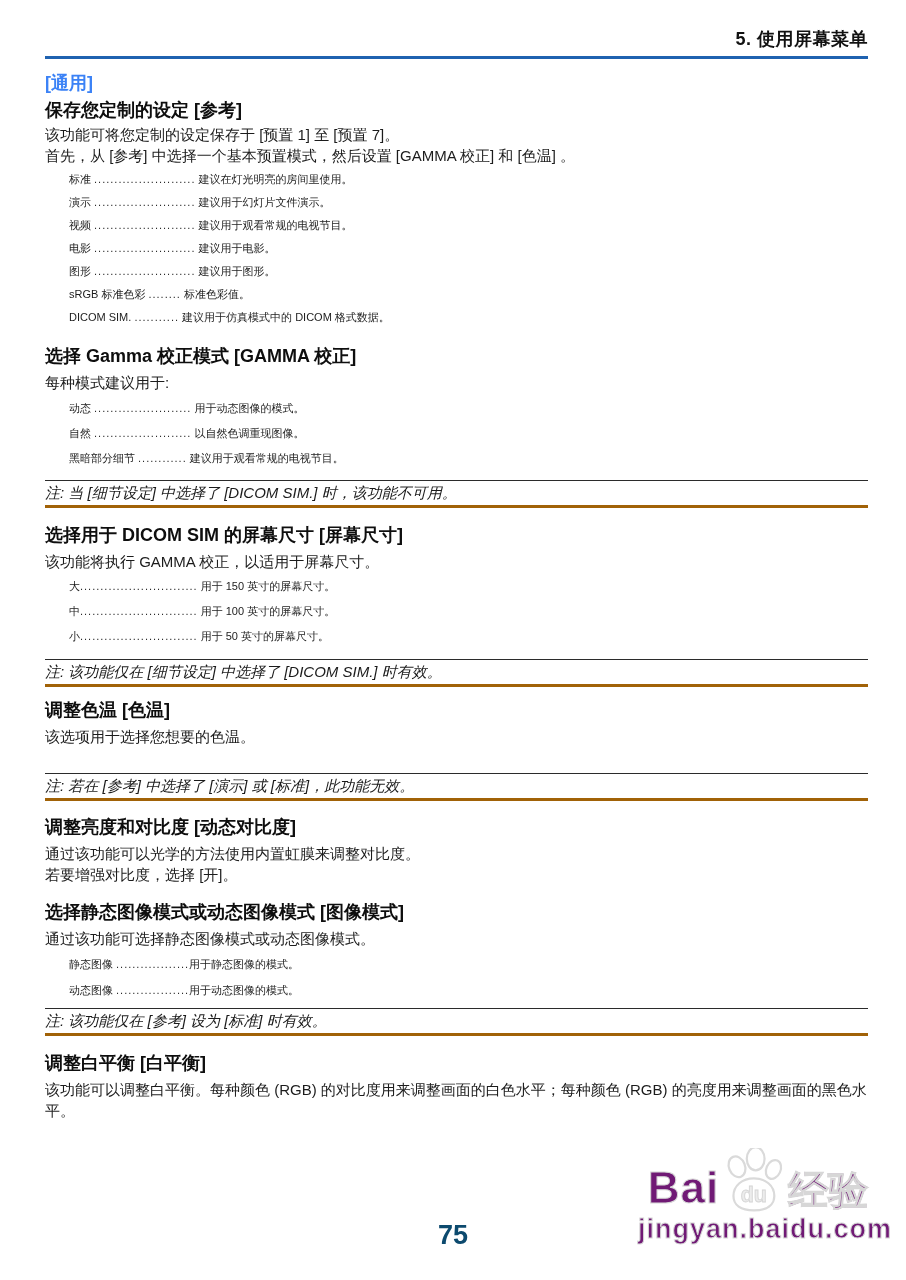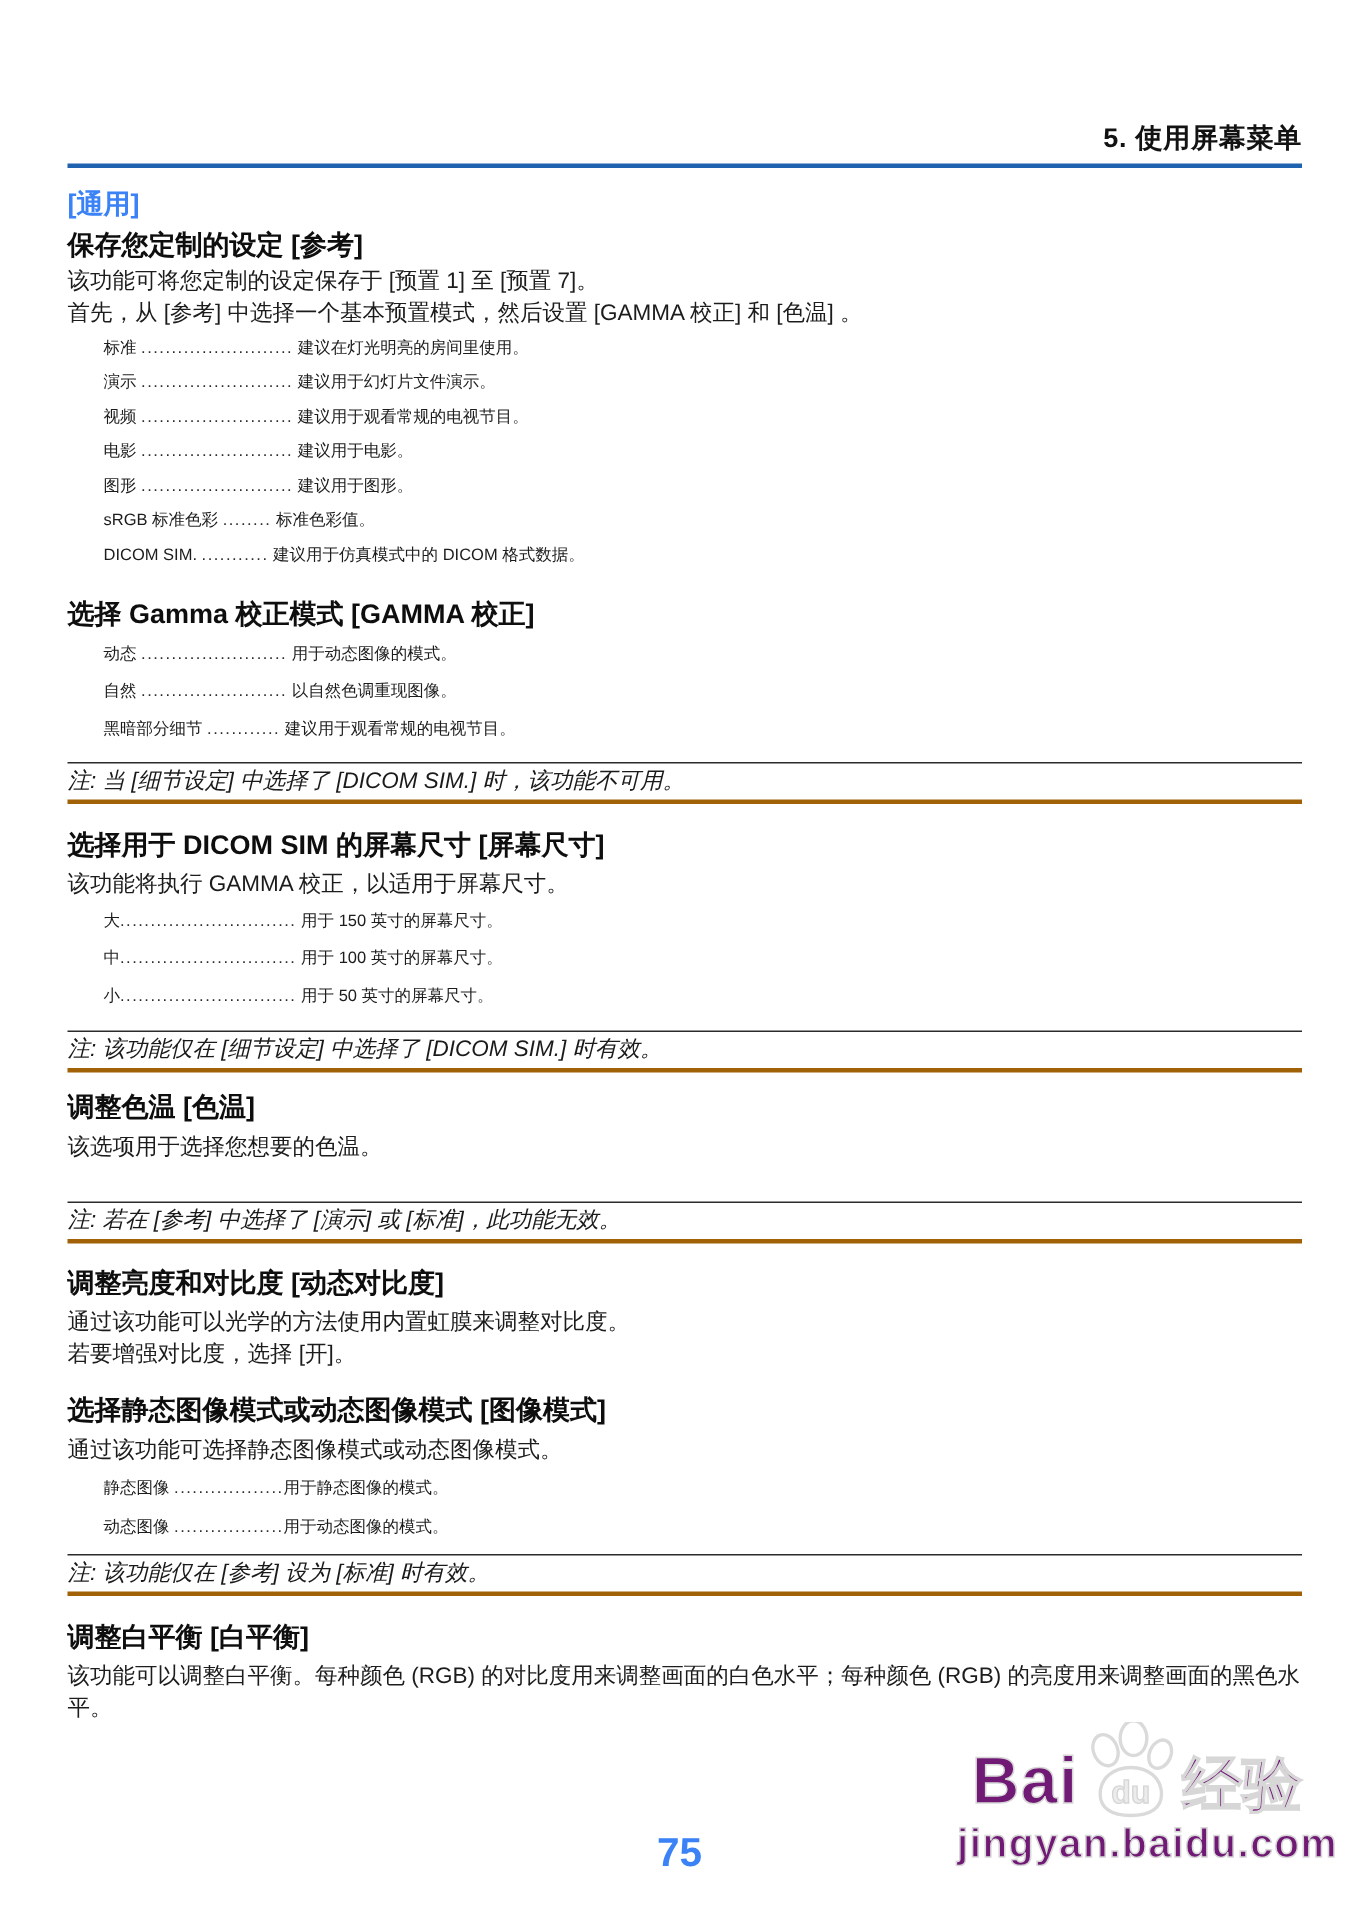--- a/index.html
+++ b/index.html
@@ -6,21 +6,21 @@
   html,body { width:906px; height:1280px; background:#ffffff; }
   body {
     font-family:"Liberation Sans","DejaVu Sans",sans-serif;
     color:#1c1c1c;
     position:relative;
     overflow:hidden;
   }
   .page {
     position:relative;
     width:906px; height:1280px;
-    padding:81px 38px 0 45px;
+    padding:28px 38px 0 45px;
   }
   .chapter {
     text-align:right;
     font-size:18px; font-weight:bold;
     line-height:23px;
     color:#121212;
     letter-spacing:.5px;
   }
   .header-rule { margin-top:5px; height:3px; background:#1f62b0; }
 
@@ -48,21 +48,21 @@
     font-style:italic;
     line-height:19px;
     color:#1a1a1a;
   }
 
   .page-number {
     position:absolute;
     left:0; right:0; top:1220px;
     text-align:center;
     font-size:27px; font-weight:bold;
-    color:#3b82f6;
+    color:#0c4a6e;
   }
 
   
   .watermark {
     position:absolute;
     top:1148px; right:28px;
     width:240px;
     text-align:center;
     color:#701a75;
     -webkit-text-stroke:1px #d7d7d7;
@@ -95,20 +95,21 @@
     <div class="defrow"><span>标准 </span><span class="dots">.........................</span><span> 建议在灯光明亮的房间里使用。</span></div>
     <div class="defrow"><span>演示 </span><span class="dots">.........................</span><span> 建议用于幻灯片文件演示。</span></div>
     <div class="defrow"><span>视频 </span><span class="dots">.........................</span><span> 建议用于观看常规的电视节目。</span></div>
     <div class="defrow"><span>电影 </span><span class="dots">.........................</span><span> 建议用于电影。</span></div>
     <div class="defrow"><span>图形 </span><span class="dots">.........................</span><span> 建议用于图形。</span></div>
     <div class="defrow"><span>sRGB 标准色彩 </span><span class="dots">........</span><span> 标准色彩值。</span></div>
     <div class="defrow"><span>DICOM SIM. </span><span class="dots">...........</span><span> 建议用于仿真模式中的 DICOM 格式数据。</span></div>
   </div>
 
   <div class="sec-title mt16">选择 Gamma 校正模式 [GAMMA 校正]</div>
+  <p class="body mt4">每种模式建议用于:</p>
   <div class="deflist loose mt3">
     <div class="defrow"><span>动态 </span><span class="dots">........................</span><span> 用于动态图像的模式。</span></div>
     <div class="defrow"><span>自然 </span><span class="dots">........................</span><span> 以自然色调重现图像。</span></div>
     <div class="defrow"><span>黑暗部分细节 </span><span class="dots">............</span><span> 建议用于观看常规的电视节目。</span></div>
   </div>
   <div class="note mt9"><span>注: 当 [细节设定] 中选择了 [DICOM SIM.] 时，该功能不可用。</span></div>
 
   <div class="sec-title mt16">选择用于 DICOM SIM 的屏幕尺寸 [屏幕尺寸]</div>
   <p class="body mt4">该功能将执行 GAMMA 校正，以适用于屏幕尺寸。</p>
   <div class="deflist loose mt2">

